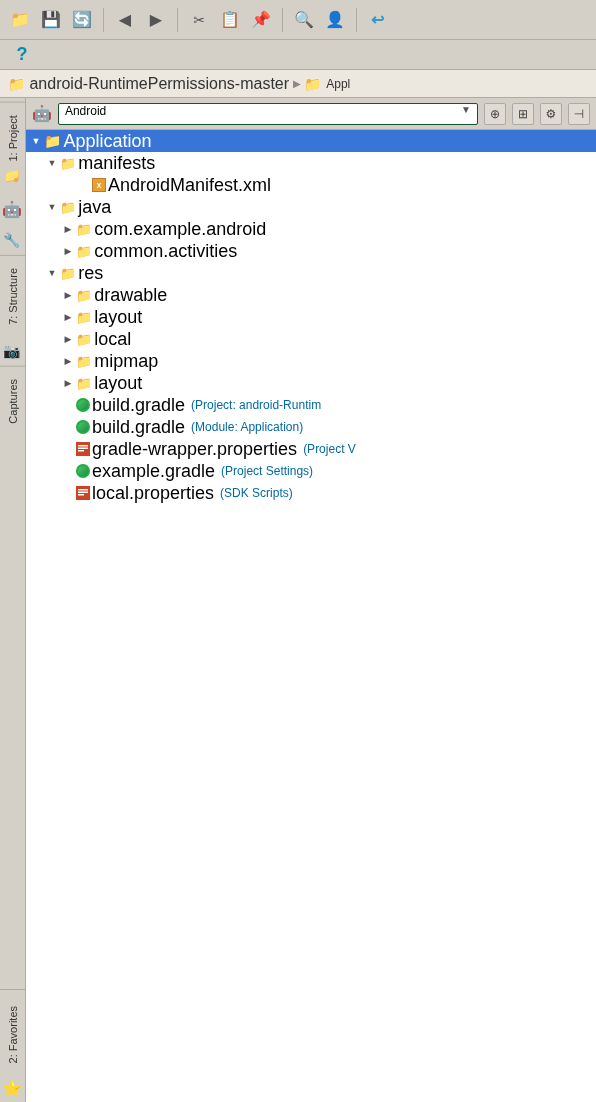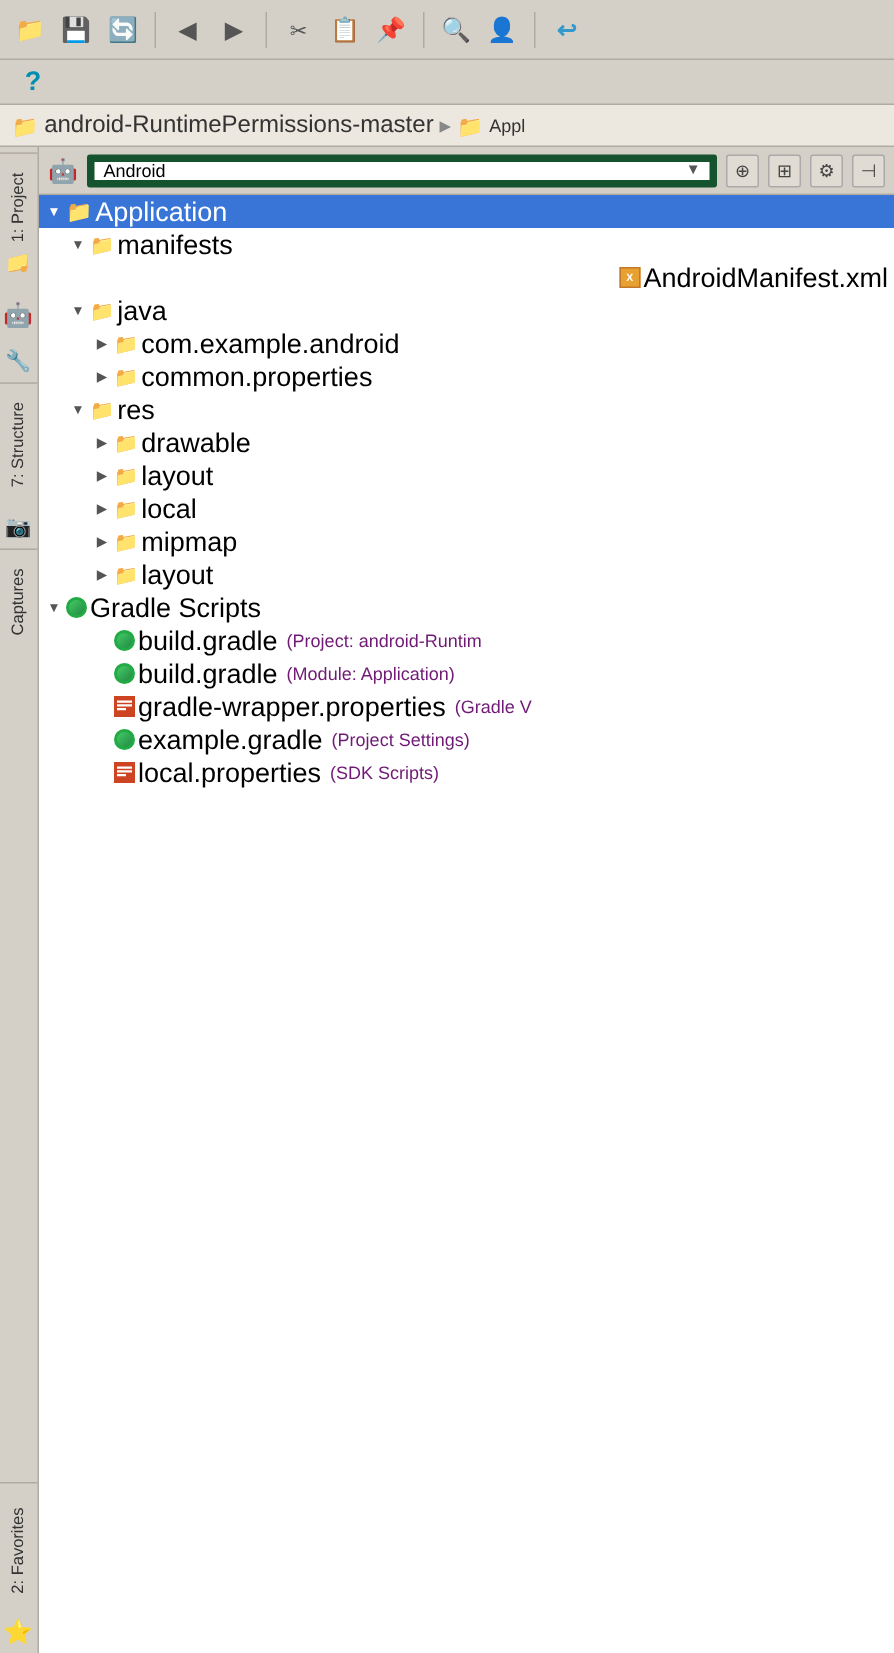--- a/index.html
+++ b/index.html
@@ -76,24 +76,23 @@
       display: flex;
       align-items: center;
       padding: 0 6px;
       gap: 6px;
     }
 
     .panel-dropdown {
       flex: 1;
       height: 22px;
       background: #fff;
-      border: 5px solid #14532d;
+      border: 1px solid #14532d;
       border-radius: 2px;
       display: flex;
-      align-items: center;
       padding: 0 6px;
       font-size: 12px;
       cursor: pointer;
       gap: 4px;
     }
 
     .panel-dropdown-arrow {
       font-size: 10px;
       color: #555;
       margin-left: auto;
@@ -154,21 +153,21 @@
     .expand-arrow.expanded::before { content: '▼'; }
     .expand-arrow.collapsed::before { content: '▶'; }
     .expand-arrow.leaf { visibility: hidden; }
 
     .item-label {
       font-size: 18px;
     }
 
     .item-sublabel {
       font-size: 12px;
-      color: #701a75;
+      color: #0369a1;
       margin-left: 4px;
     }
 
     
     .xml-icon {
       width: 14px;
       height: 14px;
       background: #e8a030;
       border: 1px solid #c0782a;
       display: inline-flex;
@@ -177,21 +176,21 @@
       font-size: 7px;
       color: #fff;
       font-weight: bold;
       flex-shrink: 0;
     }
 
     
     .indent-0 { padding-left: 4px; }
     .indent-1 { padding-left: 20px; }
     .indent-2 { padding-left: 36px; }
-    .indent-3 { padding-left: 52px; justify-content: flex-end; }
+    .indent-3 { padding-left: 52px; }
 
     
     .app-container {
       display: flex;
       flex-direction: column;
       width: 596px;
       height: 1102px;
     }
 
     .main-row {
@@ -353,21 +352,21 @@
 
         <div class="tree-item indent-2">
           <span class="expand-arrow collapsed"></span>
           <span style="font-size:13px; color:#d4882a;">📁</span>
           <span class="item-label">com.example.android</span>
         </div>
 
         <div class="tree-item indent-2">
           <span class="expand-arrow collapsed"></span>
           <span style="font-size:13px; color:#d4882a;">📁</span>
-          <span class="item-label">common.properties</span>
+          <span class="item-label">common.activities</span>
         </div>
 
         <div class="tree-item indent-1">
           <span class="expand-arrow expanded"></span>
           <span style="font-size:13px; color:#d4882a;">📁</span>
           <span class="item-label">res</span>
         </div>
 
         <div class="tree-item indent-2">
           <span class="expand-arrow collapsed"></span>
@@ -392,25 +391,20 @@
           <span style="font-size:13px; color:#d4882a;">📁</span>
           <span class="item-label">mipmap</span>
         </div>
 
         <div class="tree-item indent-2">
           <span class="expand-arrow collapsed"></span>
           <span style="font-size:13px; color:#d4882a;">📁</span>
           <span class="item-label">layout</span>
         </div>
 
-        <div class="tree-item indent-0">
-          <span class="expand-arrow expanded"></span>
-          <span style="display:inline-flex; width:14px; height:14px; border-radius:50%; background:linear-gradient(135deg,#44cc66,#228844); border:2px solid #22aa44; flex-shrink:0;"></span>
-          <span class="item-label">Gradle Scripts</span>
-        </div>
 
         <div class="tree-item indent-2">
           <span class="expand-arrow leaf"></span>
           <span style="display:inline-flex; width:14px; height:14px; border-radius:50%; background:linear-gradient(135deg,#44cc66,#228844); border:2px solid #22aa44; flex-shrink:0;"></span>
           <span class="item-label">build.gradle</span>
           <span class="item-sublabel">(Project: android-Runtim</span>
         </div>
 
         <div class="tree-item indent-2">
           <span class="expand-arrow leaf"></span>
@@ -423,21 +417,21 @@
           <span class="expand-arrow leaf"></span>
           <span style="display:inline-flex; width:14px; height:14px; background:#e07030; flex-shrink:0; align-items:center; justify-content:center;">
             <svg width="14" height="14" viewBox="0 0 14 14">
                 <rect x="0" y="0" width="14" height="14" fill="#cc4422"></rect>
                 <rect x="2" y="3" width="10" height="1.5" fill="#fff"></rect>
                 <rect x="2" y="5.5" width="10" height="1.5" fill="#fff"></rect>
                 <rect x="2" y="8" width="6" height="1.5" fill="#fff"></rect>
               </svg>
           </span>
           <span class="item-label">gradle-wrapper.properties</span>
-          <span class="item-sublabel">(Gradle V</span>
+          <span class="item-sublabel">(Project V</span>
         </div>
 
         <div class="tree-item indent-2">
           <span class="expand-arrow leaf"></span>
           <span style="display:inline-flex; width:14px; height:14px; border-radius:50%; background:linear-gradient(135deg,#44cc66,#228844); border:2px solid #22aa44; flex-shrink:0;"></span>
           <span class="item-label">example.gradle</span>
           <span class="item-sublabel">(Project Settings)</span>
         </div>
 
         <div class="tree-item indent-2">

